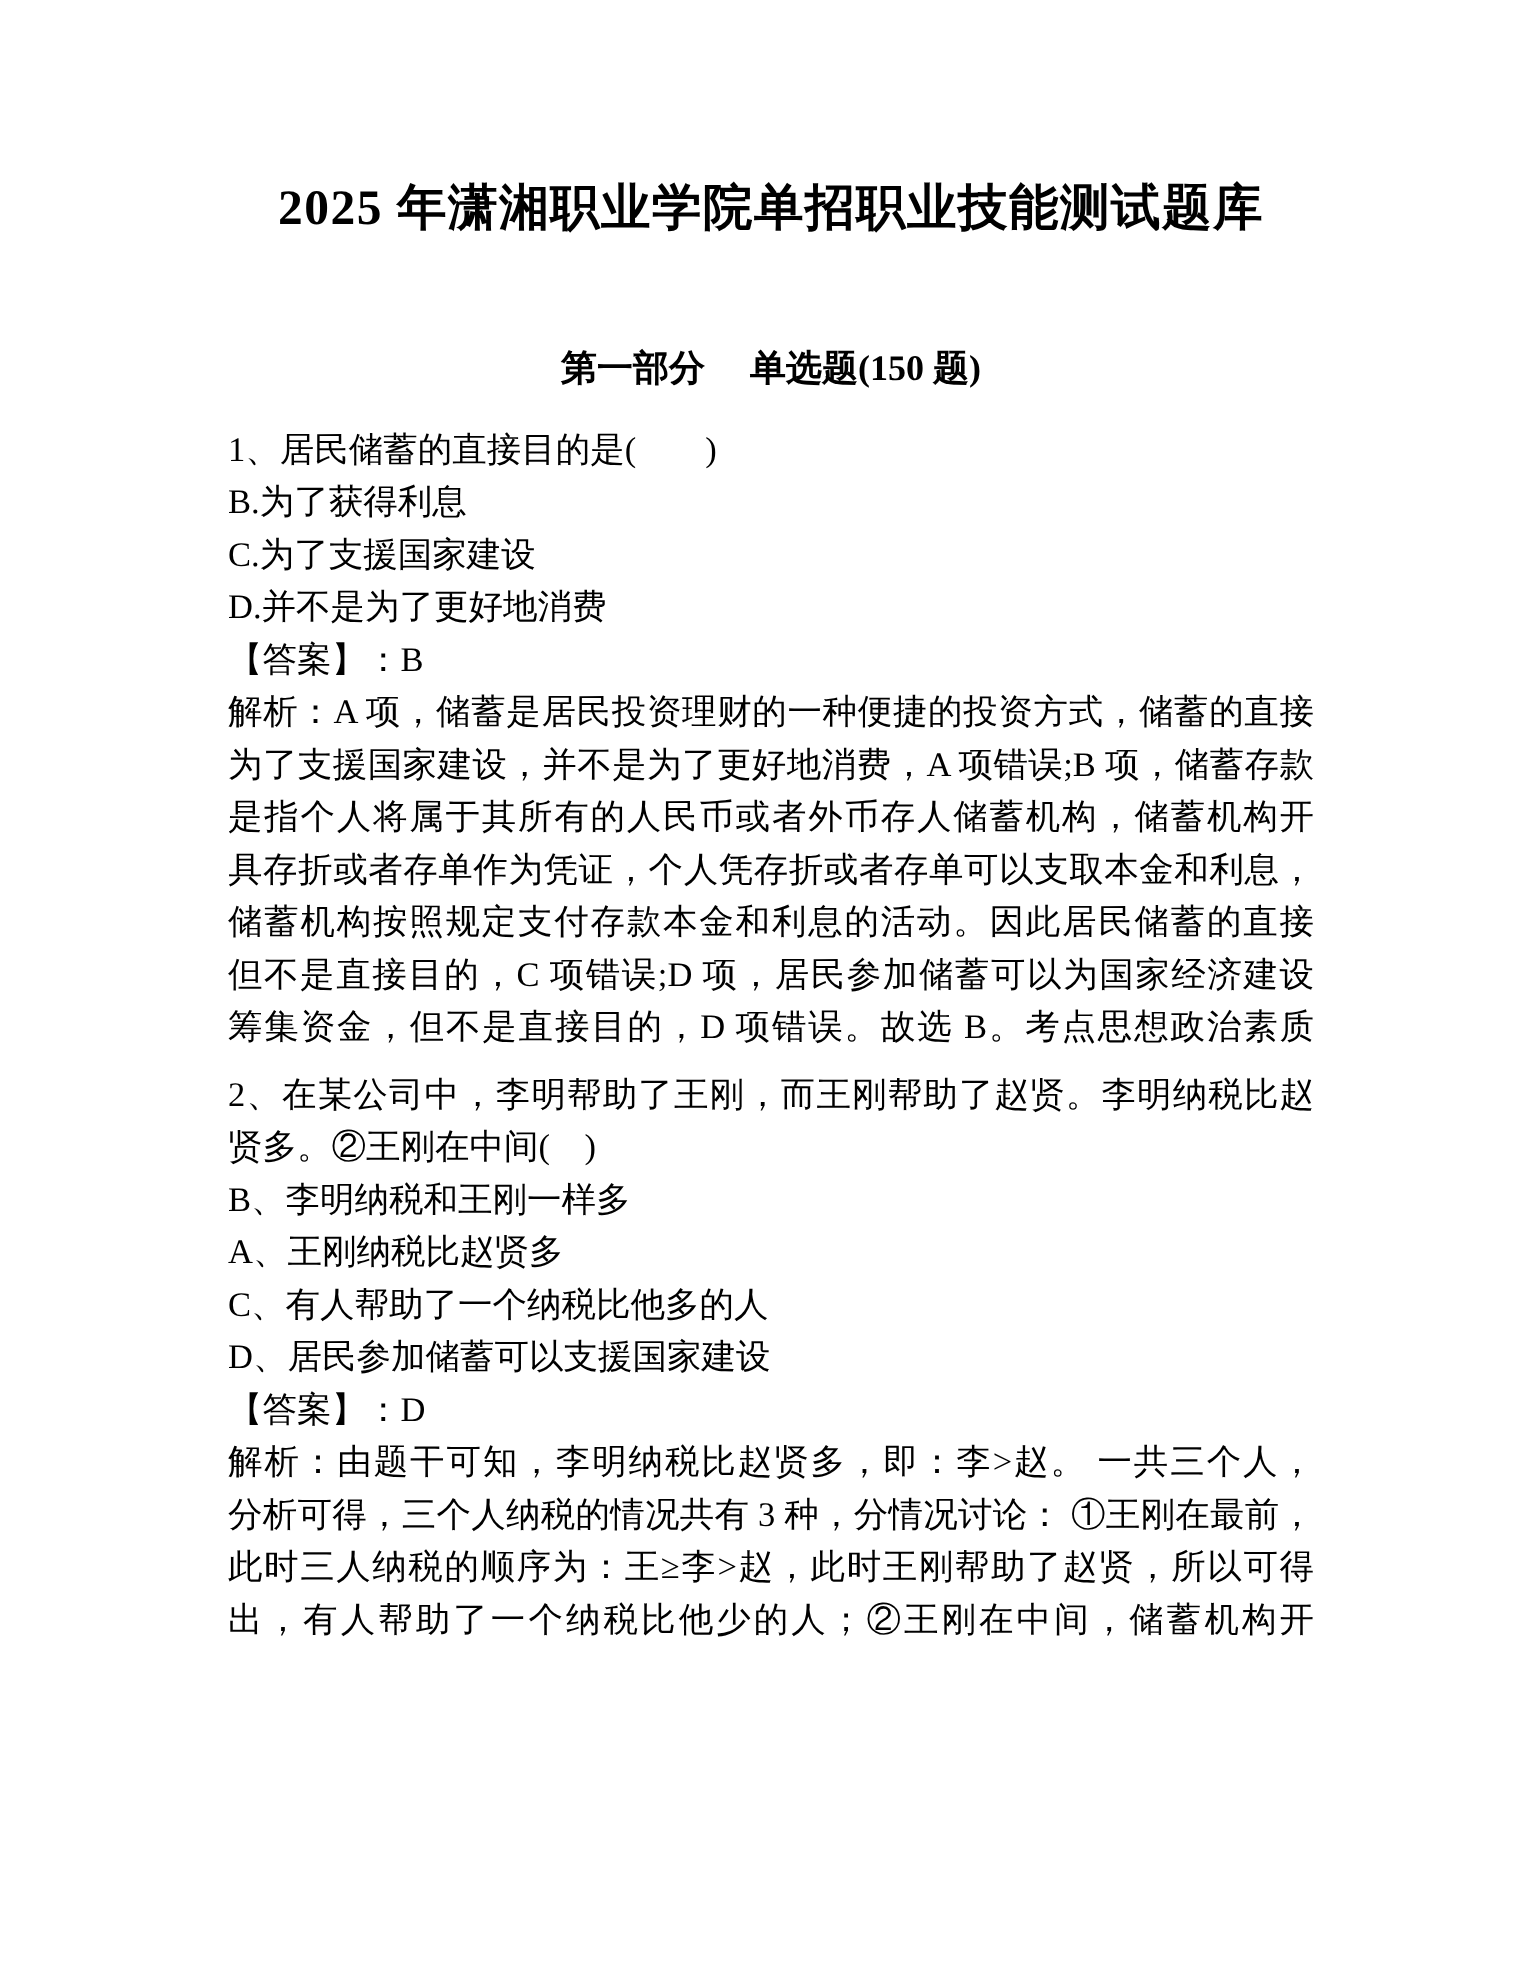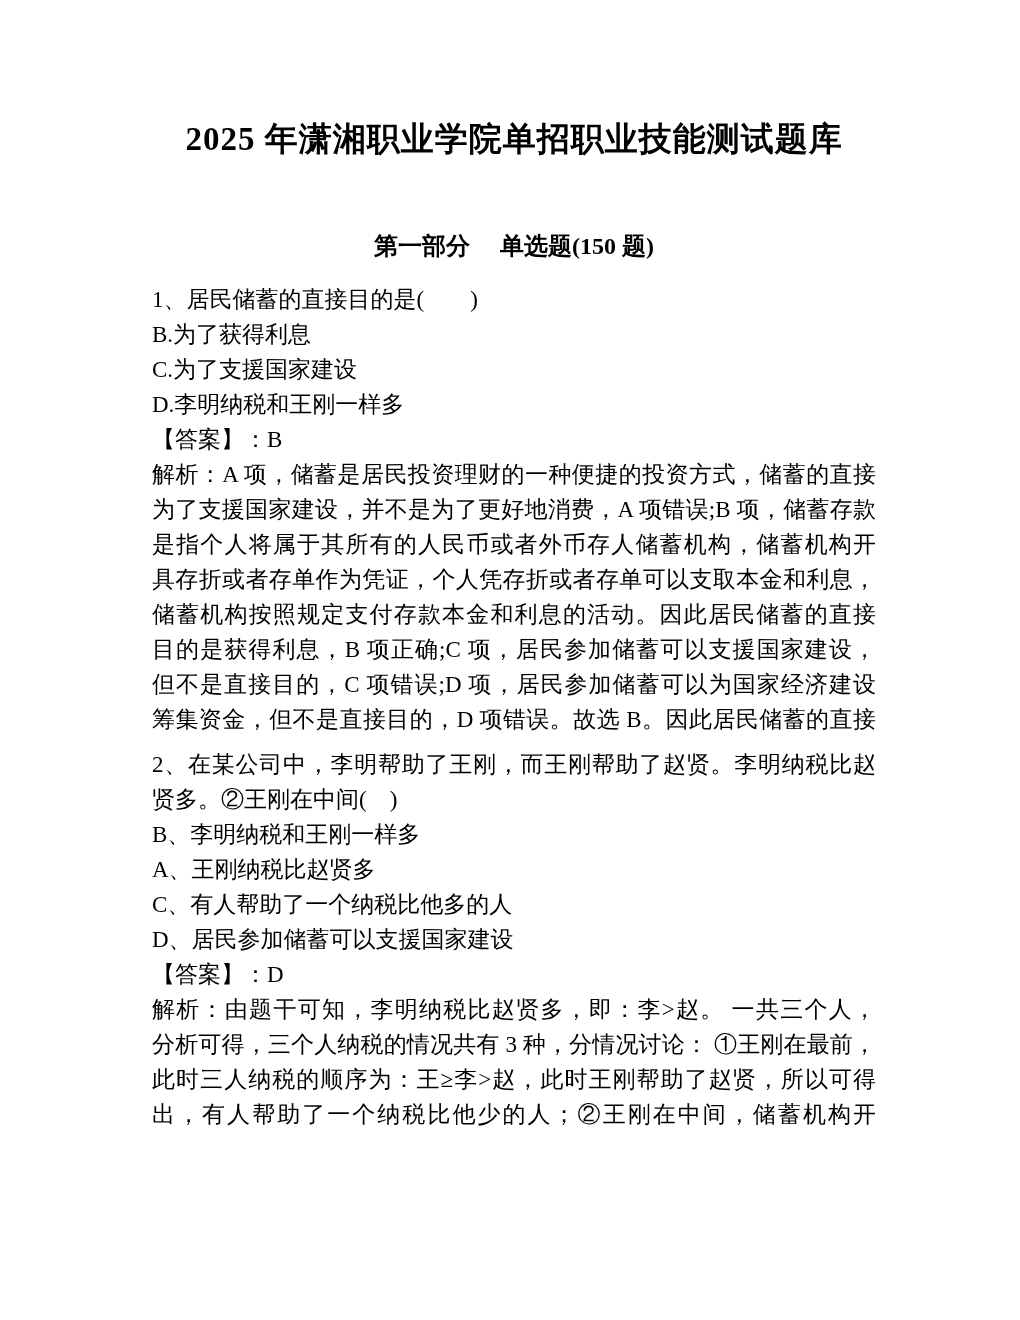--- a/index.html
+++ b/index.html
@@ -61,30 +61,29 @@
   <div class="doc">
 
     <h1 class="title">2025 年潇湘职业学院单招职业技能测试题库</h1>
 
     <h2 class="section">第一部分　 单选题(150 题)</h2>
 
     <section class="question q1">
       <div class="ln short">1、居民储蓄的直接目的是(　　)</div>
       <div class="ln short">B.为了获得利息</div>
       <div class="ln short">C.为了支援国家建设</div>
-      <div class="ln short">D.李明纳税和王刚一样多</div>
+      <div class="ln short">D.并不是为了更好地消费</div>
       <div class="ln short">【答案】：B</div>
       <div class="ln just">解析：A 项，储蓄是居民投资理财的一种便捷的投资方式，储蓄的直接</div>
       <div class="ln just">为了支援国家建设，并不是为了更好地消费，A 项错误;B 项，储蓄存款</div>
       <div class="ln just">是指个人将属于其所有的人民币或者外币存人储蓄机构，储蓄机构开</div>
       <div class="ln just">具存折或者存单作为凭证，个人凭存折或者存单可以支取本金和利息，</div>
       <div class="ln just">储蓄机构按照规定支付存款本金和利息的活动。因此居民储蓄的直接</div>
-      <div class="ln just">目的是获得利息，B 项正确;C 项，居民参加储蓄可以支援国家建设，</div>
       <div class="ln just">但不是直接目的，C 项错误;D 项，居民参加储蓄可以为国家经济建设</div>
-      <div class="ln just">筹集资金，但不是直接目的，D 项错误。故选 B。因此居民储蓄的直接</div>
+      <div class="ln just">筹集资金，但不是直接目的，D 项错误。故选 B。考点思想政治素质</div>
     </section>
 
     <section class="question q2">
       <div class="ln just">2、在某公司中，李明帮助了王刚，而王刚帮助了赵贤。李明纳税比赵</div>
       <div class="ln short">贤多。②王刚在中间(　)</div>
       <div class="ln short">B、李明纳税和王刚一样多</div>
       <div class="ln short">A、王刚纳税比赵贤多</div>
       <div class="ln short">C、有人帮助了一个纳税比他多的人</div>
       <div class="ln short">D、居民参加储蓄可以支援国家建设</div>
       <div class="ln short">【答案】：D</div>

